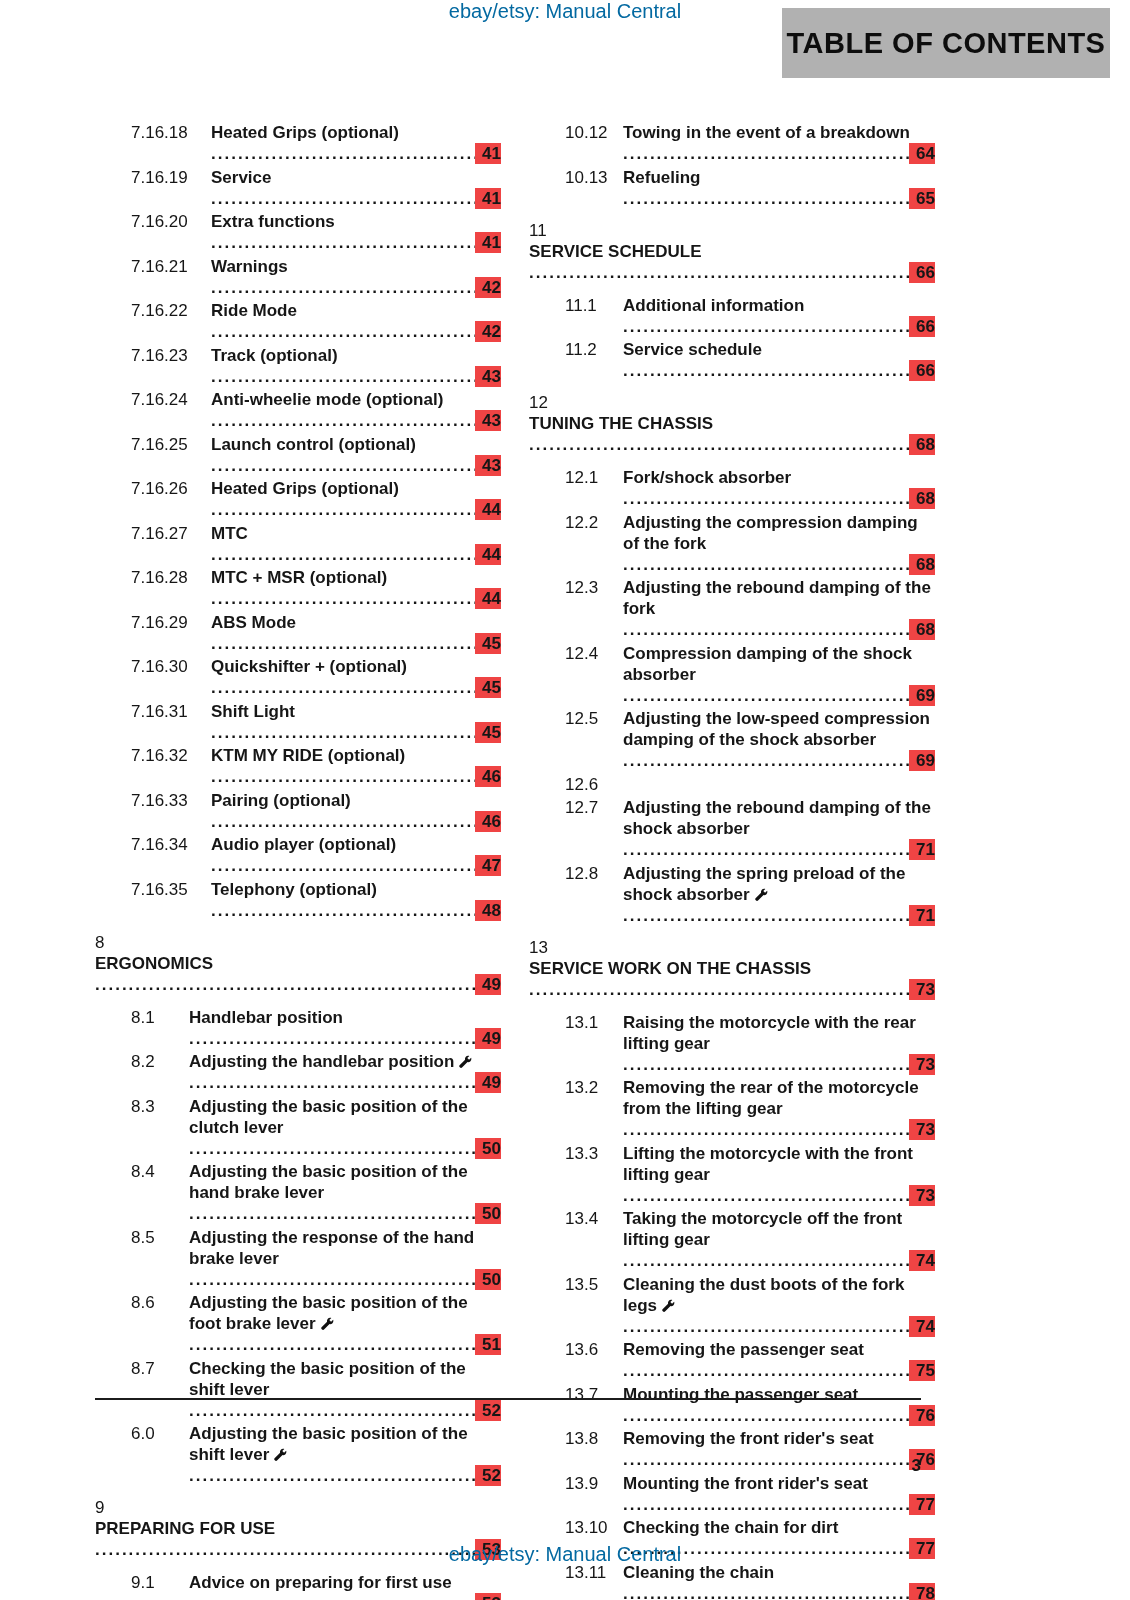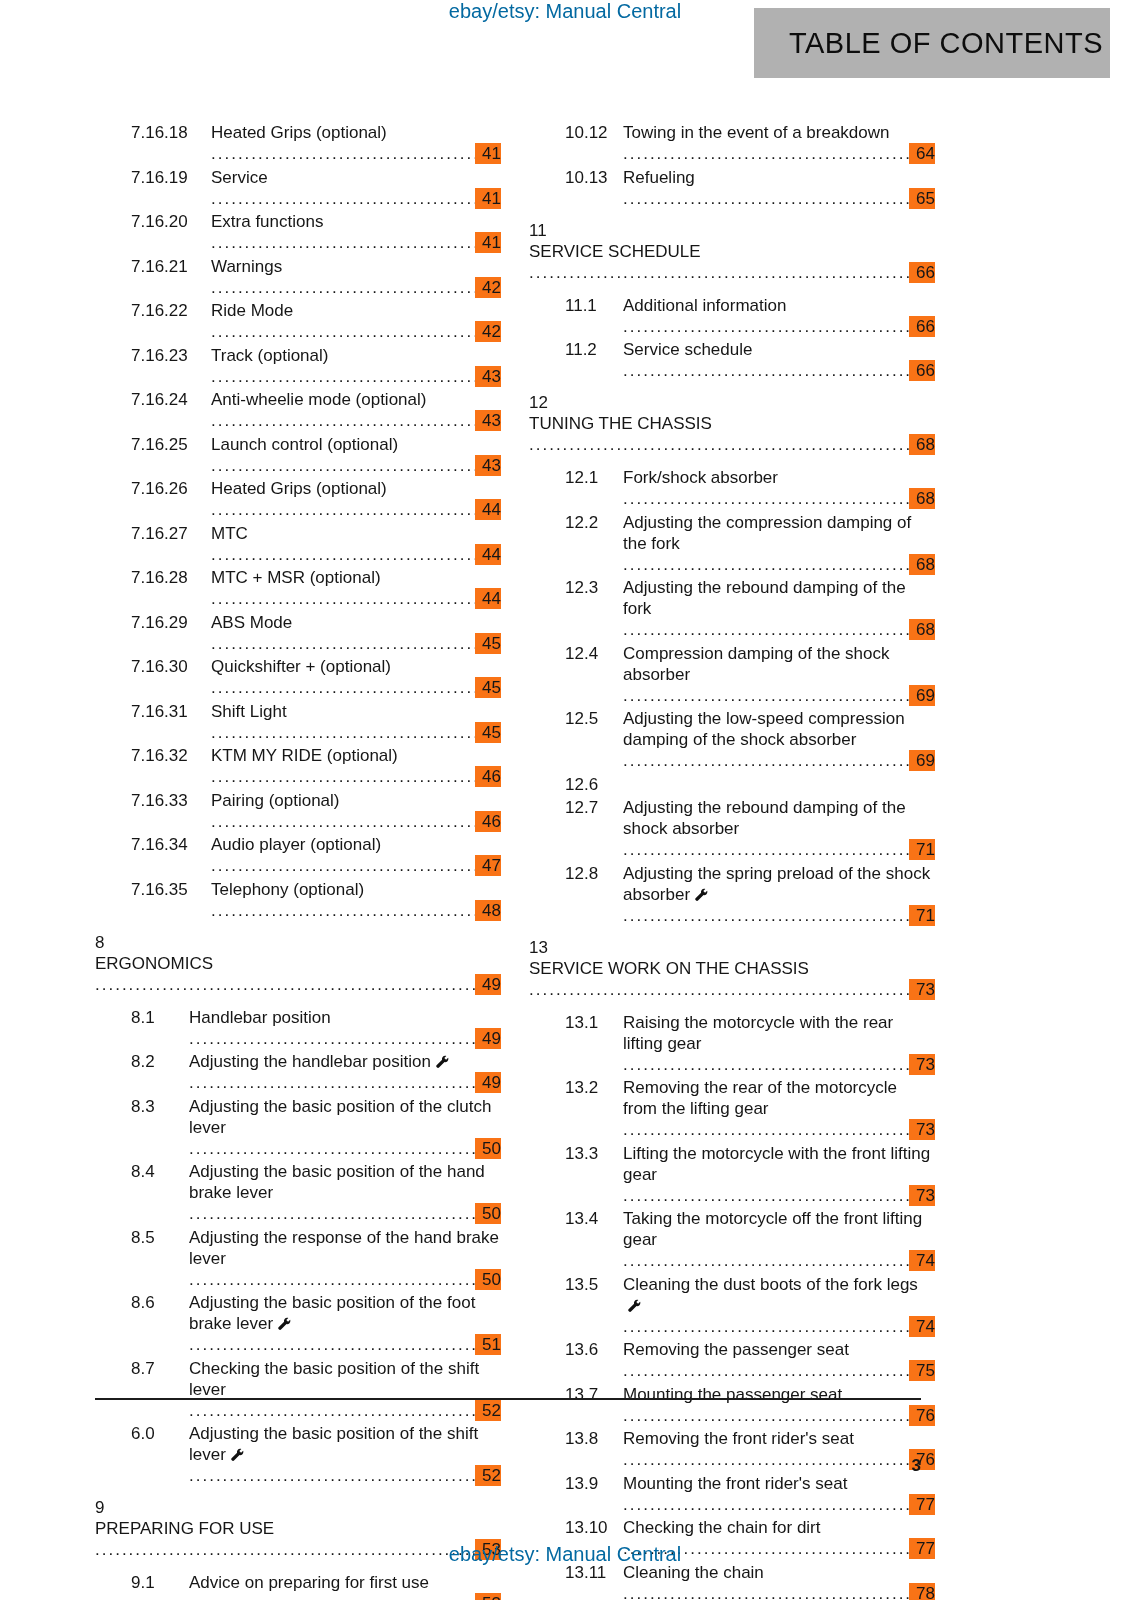--- a/index.html
+++ b/index.html
@@ -8,33 +8,33 @@
     font-family:"Liberation Sans", sans-serif;
     color:#161616;
     overflow:hidden;
   }
   .wm { position:absolute; left:0; width:100%; text-align:center; font-size:20px; color:#0369a1; }
   .wm-top { top:0px; }
   .wm-bottom { top:1543px; }
   .banner {
     position:absolute; top:8px; right:20px; width:328px; height:70px;
     background:#b1b1b1; display:flex; align-items:center; justify-content:center;
-    font-size:29px; font-weight:normal; color:#0d0d0d; letter-spacing:0.5px;padding-left:28px;
+    font-size:29px; font-weight:bold; color:#0d0d0d; letter-spacing:0.5px;
   }
   .toc-wrap { position:absolute; top:122px; left:95px; display:flex; gap:28px; }
   .col { width:406px; }
   .entry { display:flex; font-size:17px; line-height:21px; margin-bottom:2.5px; }
   .entry .num { flex:none; }
-  .entry .body { flex:1 1 auto; position:relative; overflow:hidden; }
+  .entry .body { flex:1 1 auto; position:relative; overflow:hidden;font-weight:bold; }
   .leader { white-space:nowrap; }
   .leader::after {
     content:" ..........................................................................................................................................";
     letter-spacing:2px; white-space:nowrap;
   }
-  .pg { position:absolute; right:0; bottom:0; background:#f97316; padding-left:7px; }
+  .pg { position:absolute; right:0; bottom:0; background:#ef4444; padding-left:7px; }
   .section { margin-top:11px; margin-bottom:12px;flex-direction:column; }
   .section .num { width:36px; }
   .sub  { padding-left:36px; }
   .sub .num  { width:58px; }
   .sub3 { padding-left:36px; }
   .sub3 .num { width:80px; }
   .wrench { display:inline-block; width:13px; height:13px; margin-left:5px; vertical-align:-1px; }
   .wrench svg { display:block; width:13px; height:13px; fill:#111; }
   .rule { position:absolute; top:1398px; left:95px; width:826px; border-top:2.5px solid #1c1c1c; }
   .pagenum { position:absolute; top:1456px; left:95px; width:826px; text-align:right; font-size:17px; font-weight:bold; }

